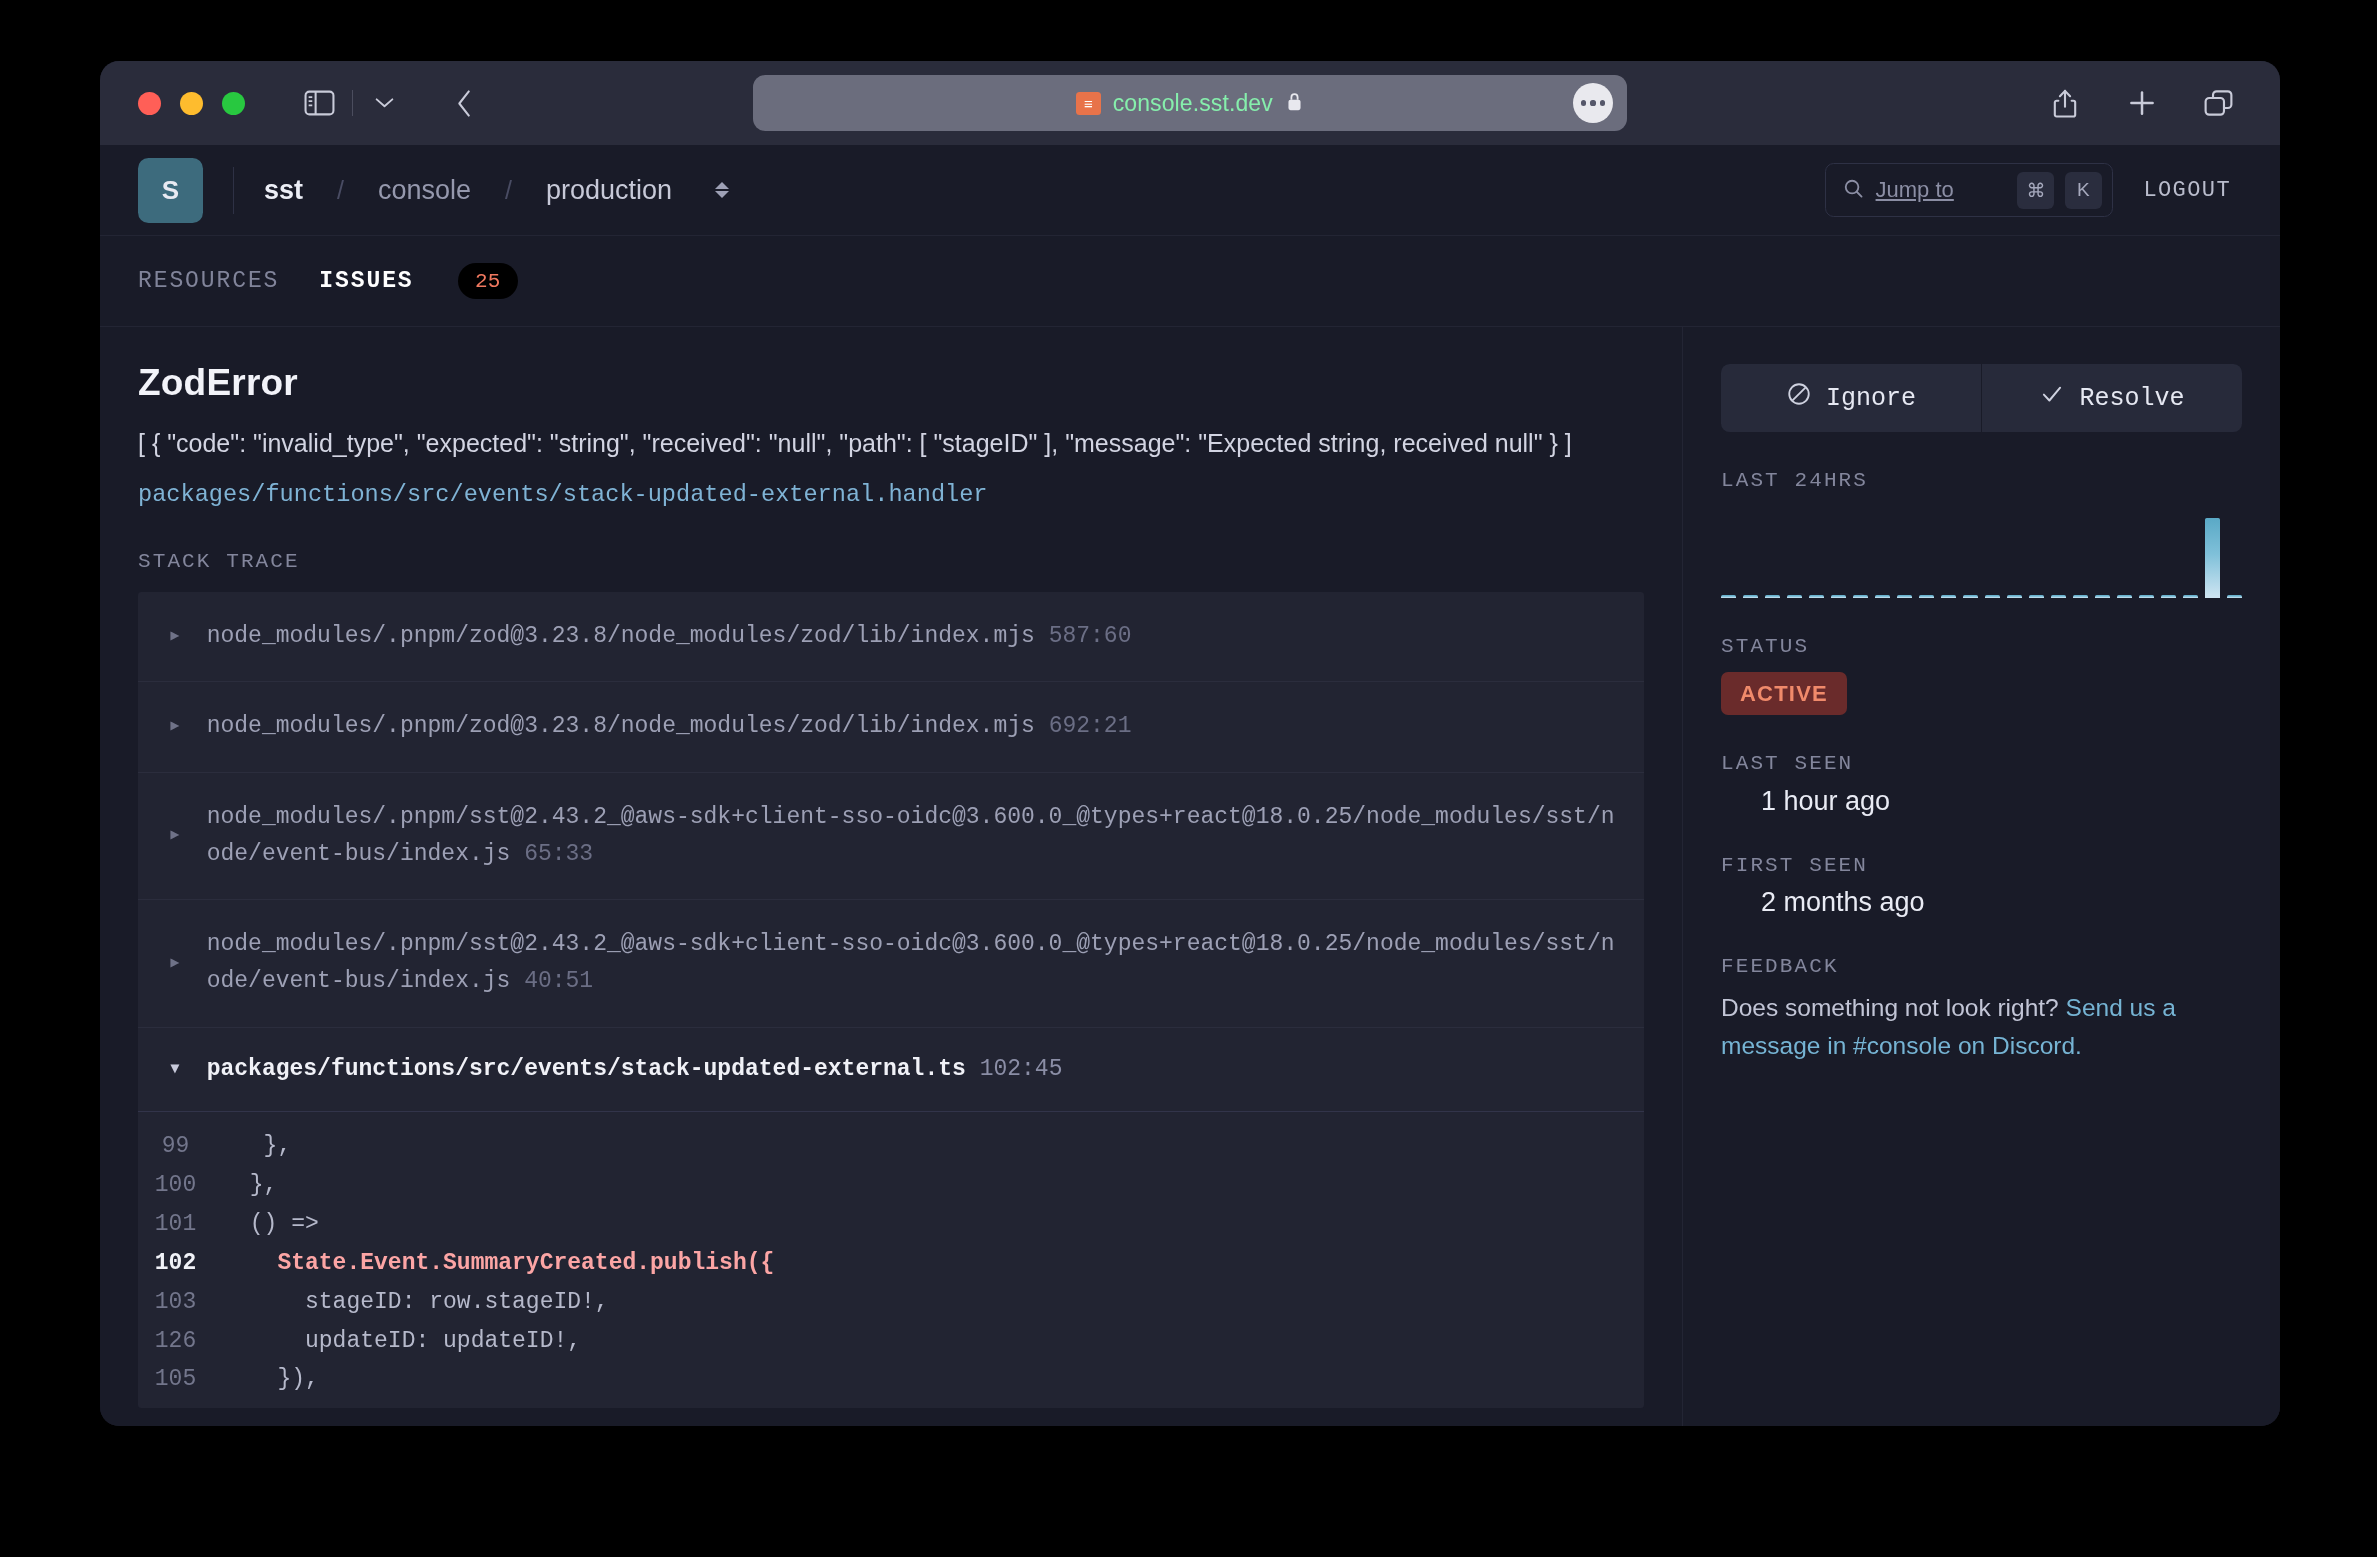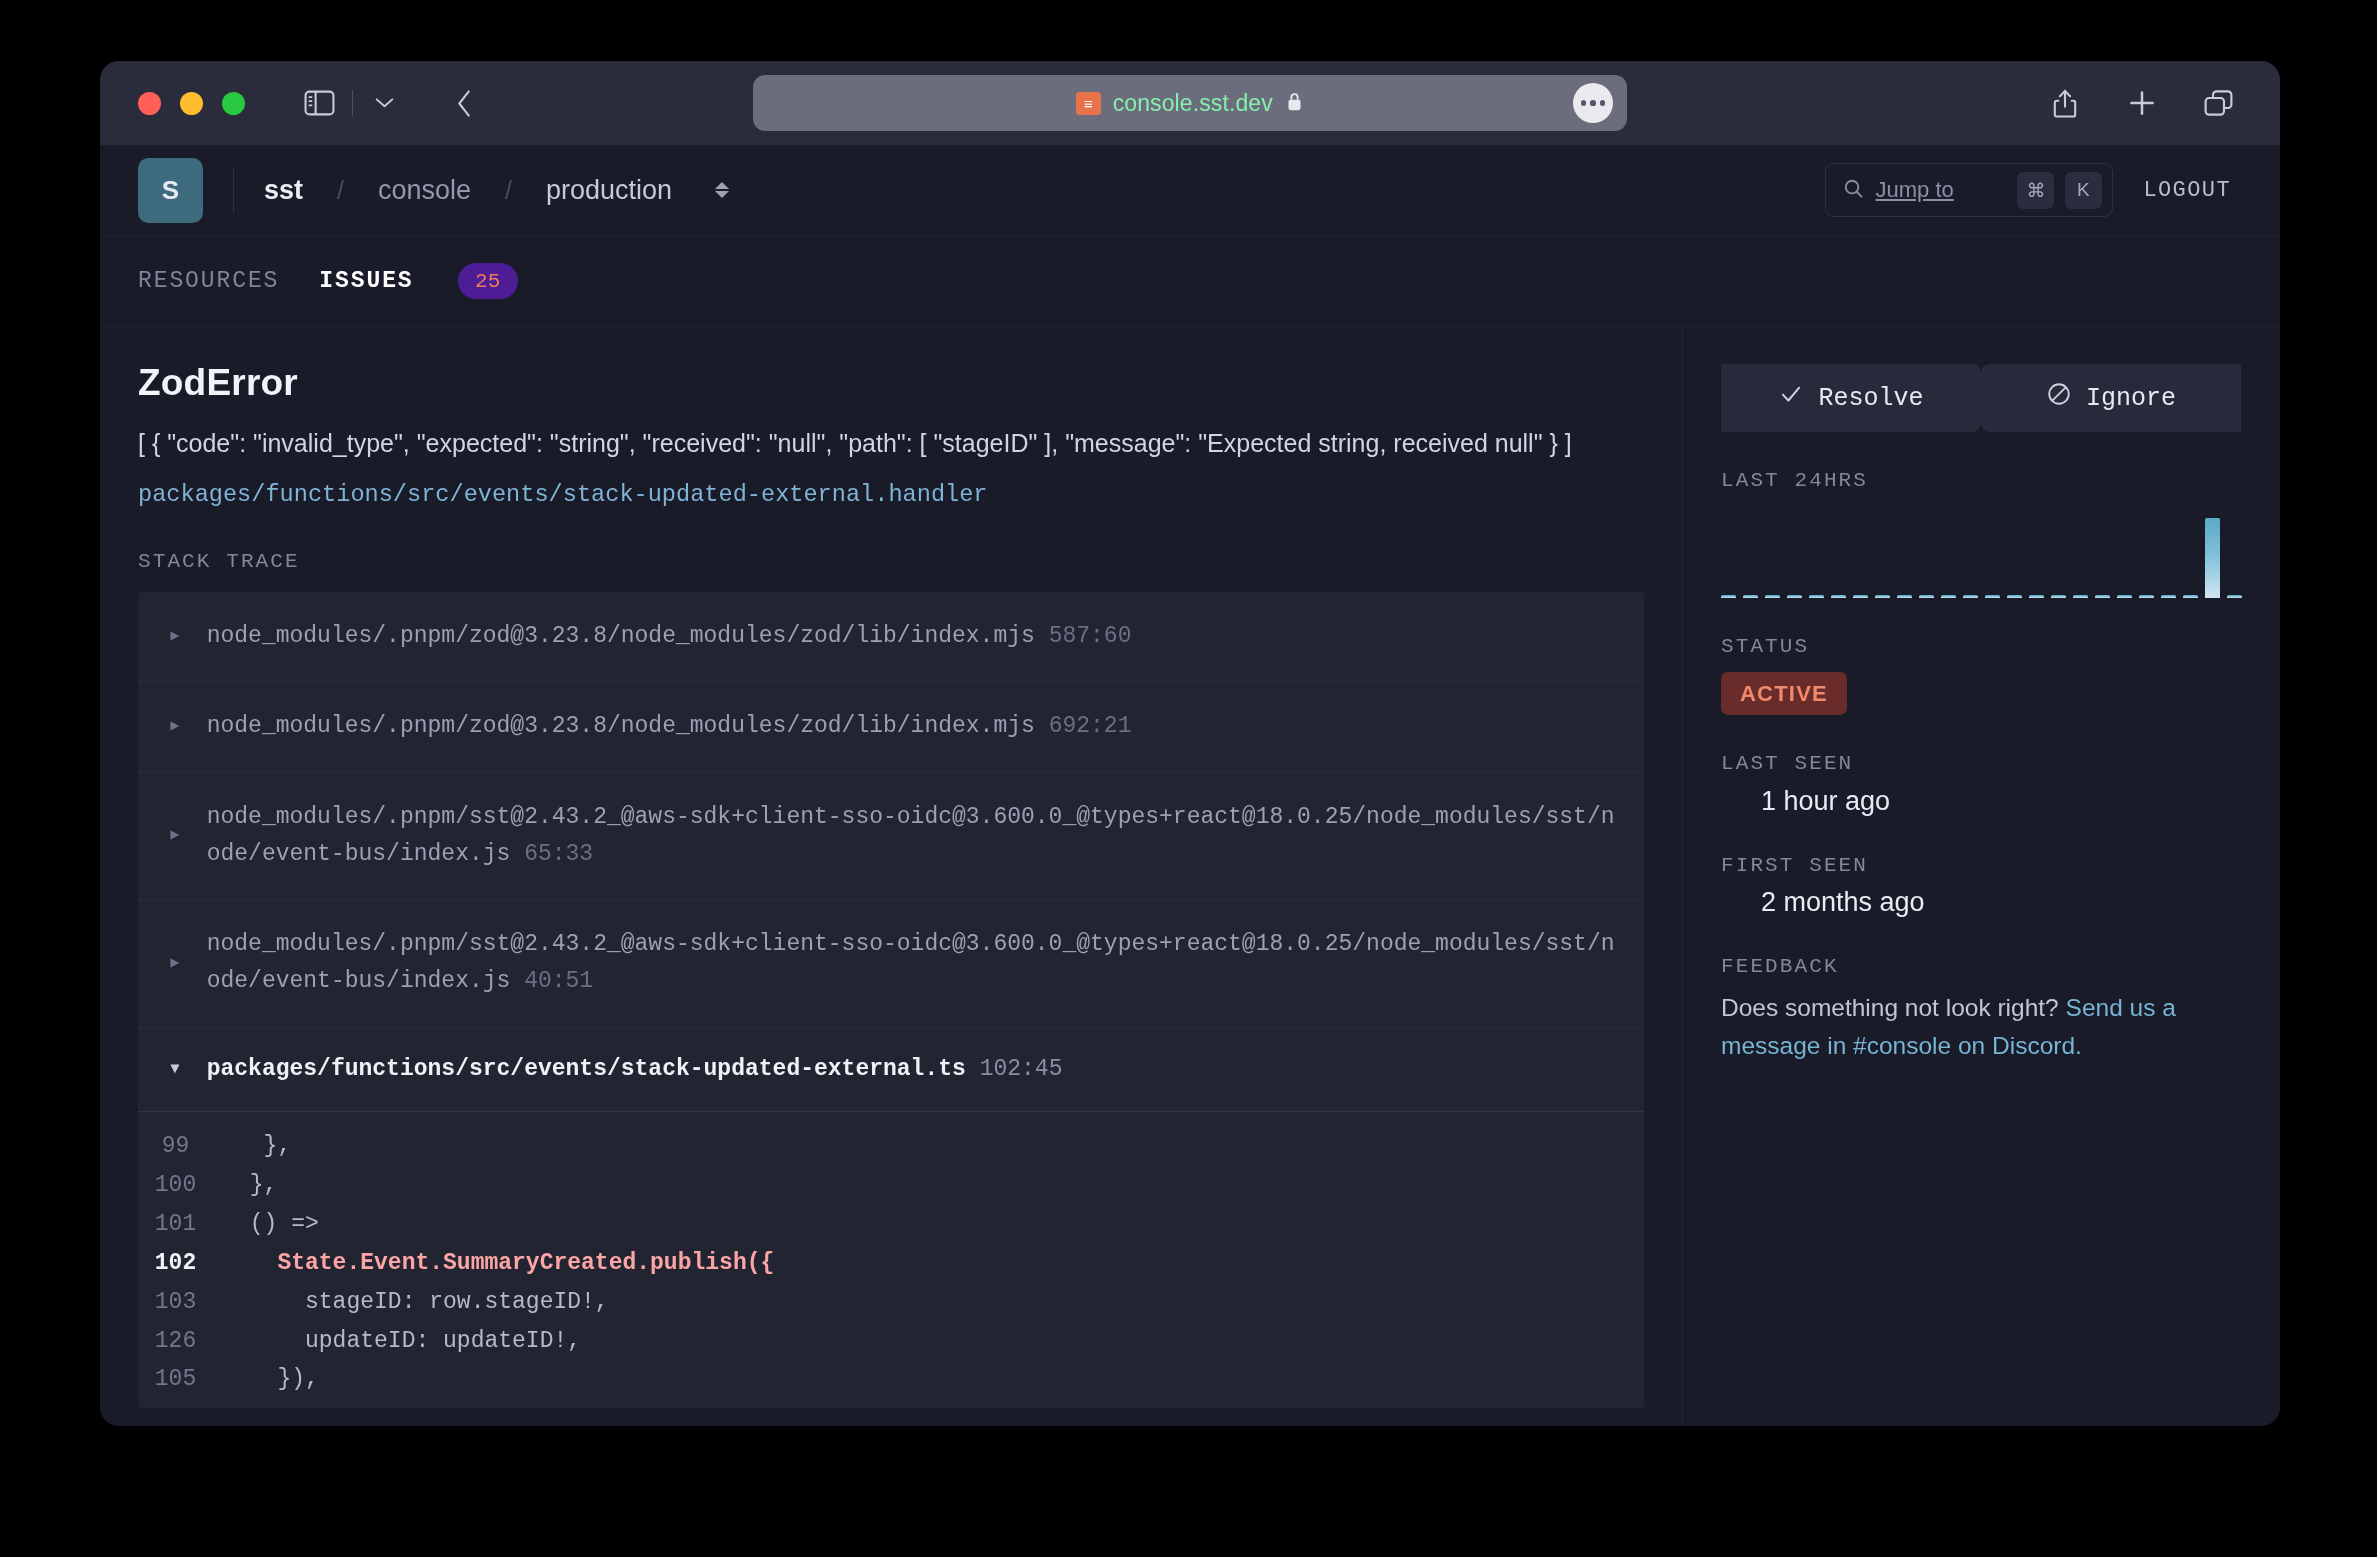--- a/index.html
+++ b/index.html
@@ -119,21 +119,21 @@
     padding: 0 38px;
     border-bottom: 0.9px solid #232534;
   }
   .tab {
     font-family: "Liberation Mono", monospace;
     font-size: 23px; letter-spacing: 1.9px; color: #81849a;
     display: flex; align-items: center; gap: 19px;
   }
   .tab.active { color: #ffffff; font-weight: 700; gap: 44px; }
   .badge {
-    background: #4c1d95; color: #f0785f;
+    background: #000000; color: #f0785f;
     border-radius: 873px; padding: 6.1px 17.5px;
     font-size: 21px; letter-spacing: 0; font-weight: 400;
   }
 
   
   .split { display: flex; height: calc(100% - 91px - 91px); }
   .left { width: 1582px; padding: 35px 38px 0 38px; overflow: hidden; position: relative; }
   .right { flex: 1; padding: 37px 38px 0 38px; border-left: 0.9px solid #232534; }
 
   h1.title { color: #f2f3f9; font-size: 37px; font-weight: 700; letter-spacing: 0.2px; }
@@ -394,37 +394,37 @@
               <span class="ln">105</span>
               <span class="src">   }),</span>
             </div>
           </div>
         </div>
       </div>
 
       <div class="right">
 
         <div class="btnrow">
-          <div class="pbtn right-b">
-            <span class="gl">
-              <svg width="26" height="26" viewBox="0 0 24 24">
-                  <polyline points="4.5,12.6 9.6,18 19.5,6.2" fill="none" stroke="#cfd2e0" stroke-width="1.8" stroke-linecap="round" stroke-linejoin="round"></polyline>
-                </svg>
-            </span>
-            <span>Resolve</span>
-          </div>
           <div class="pbtn left-b">
             <span class="gl">
               <svg width="26" height="26" viewBox="0 0 24 24">
                   <circle cx="12" cy="12" r="9" fill="none" stroke="#cfd2e0" stroke-width="1.7"></circle>
                   <line x1="5.8" y1="18.2" x2="18.2" y2="5.8" stroke="#cfd2e0" stroke-width="1.7"></line>
                 </svg>
             </span>
             <span>Ignore</span>
           </div>
+          <div class="pbtn right-b">
+            <span class="gl">
+              <svg width="26" height="26" viewBox="0 0 24 24">
+                  <polyline points="4.5,12.6 9.6,18 19.5,6.2" fill="none" stroke="#cfd2e0" stroke-width="1.8" stroke-linecap="round" stroke-linejoin="round"></polyline>
+                </svg>
+            </span>
+            <span>Resolve</span>
+          </div>
         </div>
 
         <div class="blk">
           <div class="rlabel">LAST 24HRS</div>
           <div class="chart">
               <div class="bar" style="height: 4%;"></div>
               <div class="bar" style="height: 4%;"></div>
               <div class="bar" style="height: 4%;"></div>
               <div class="bar" style="height: 4%;"></div>
               <div class="bar" style="height: 4%;"></div>

